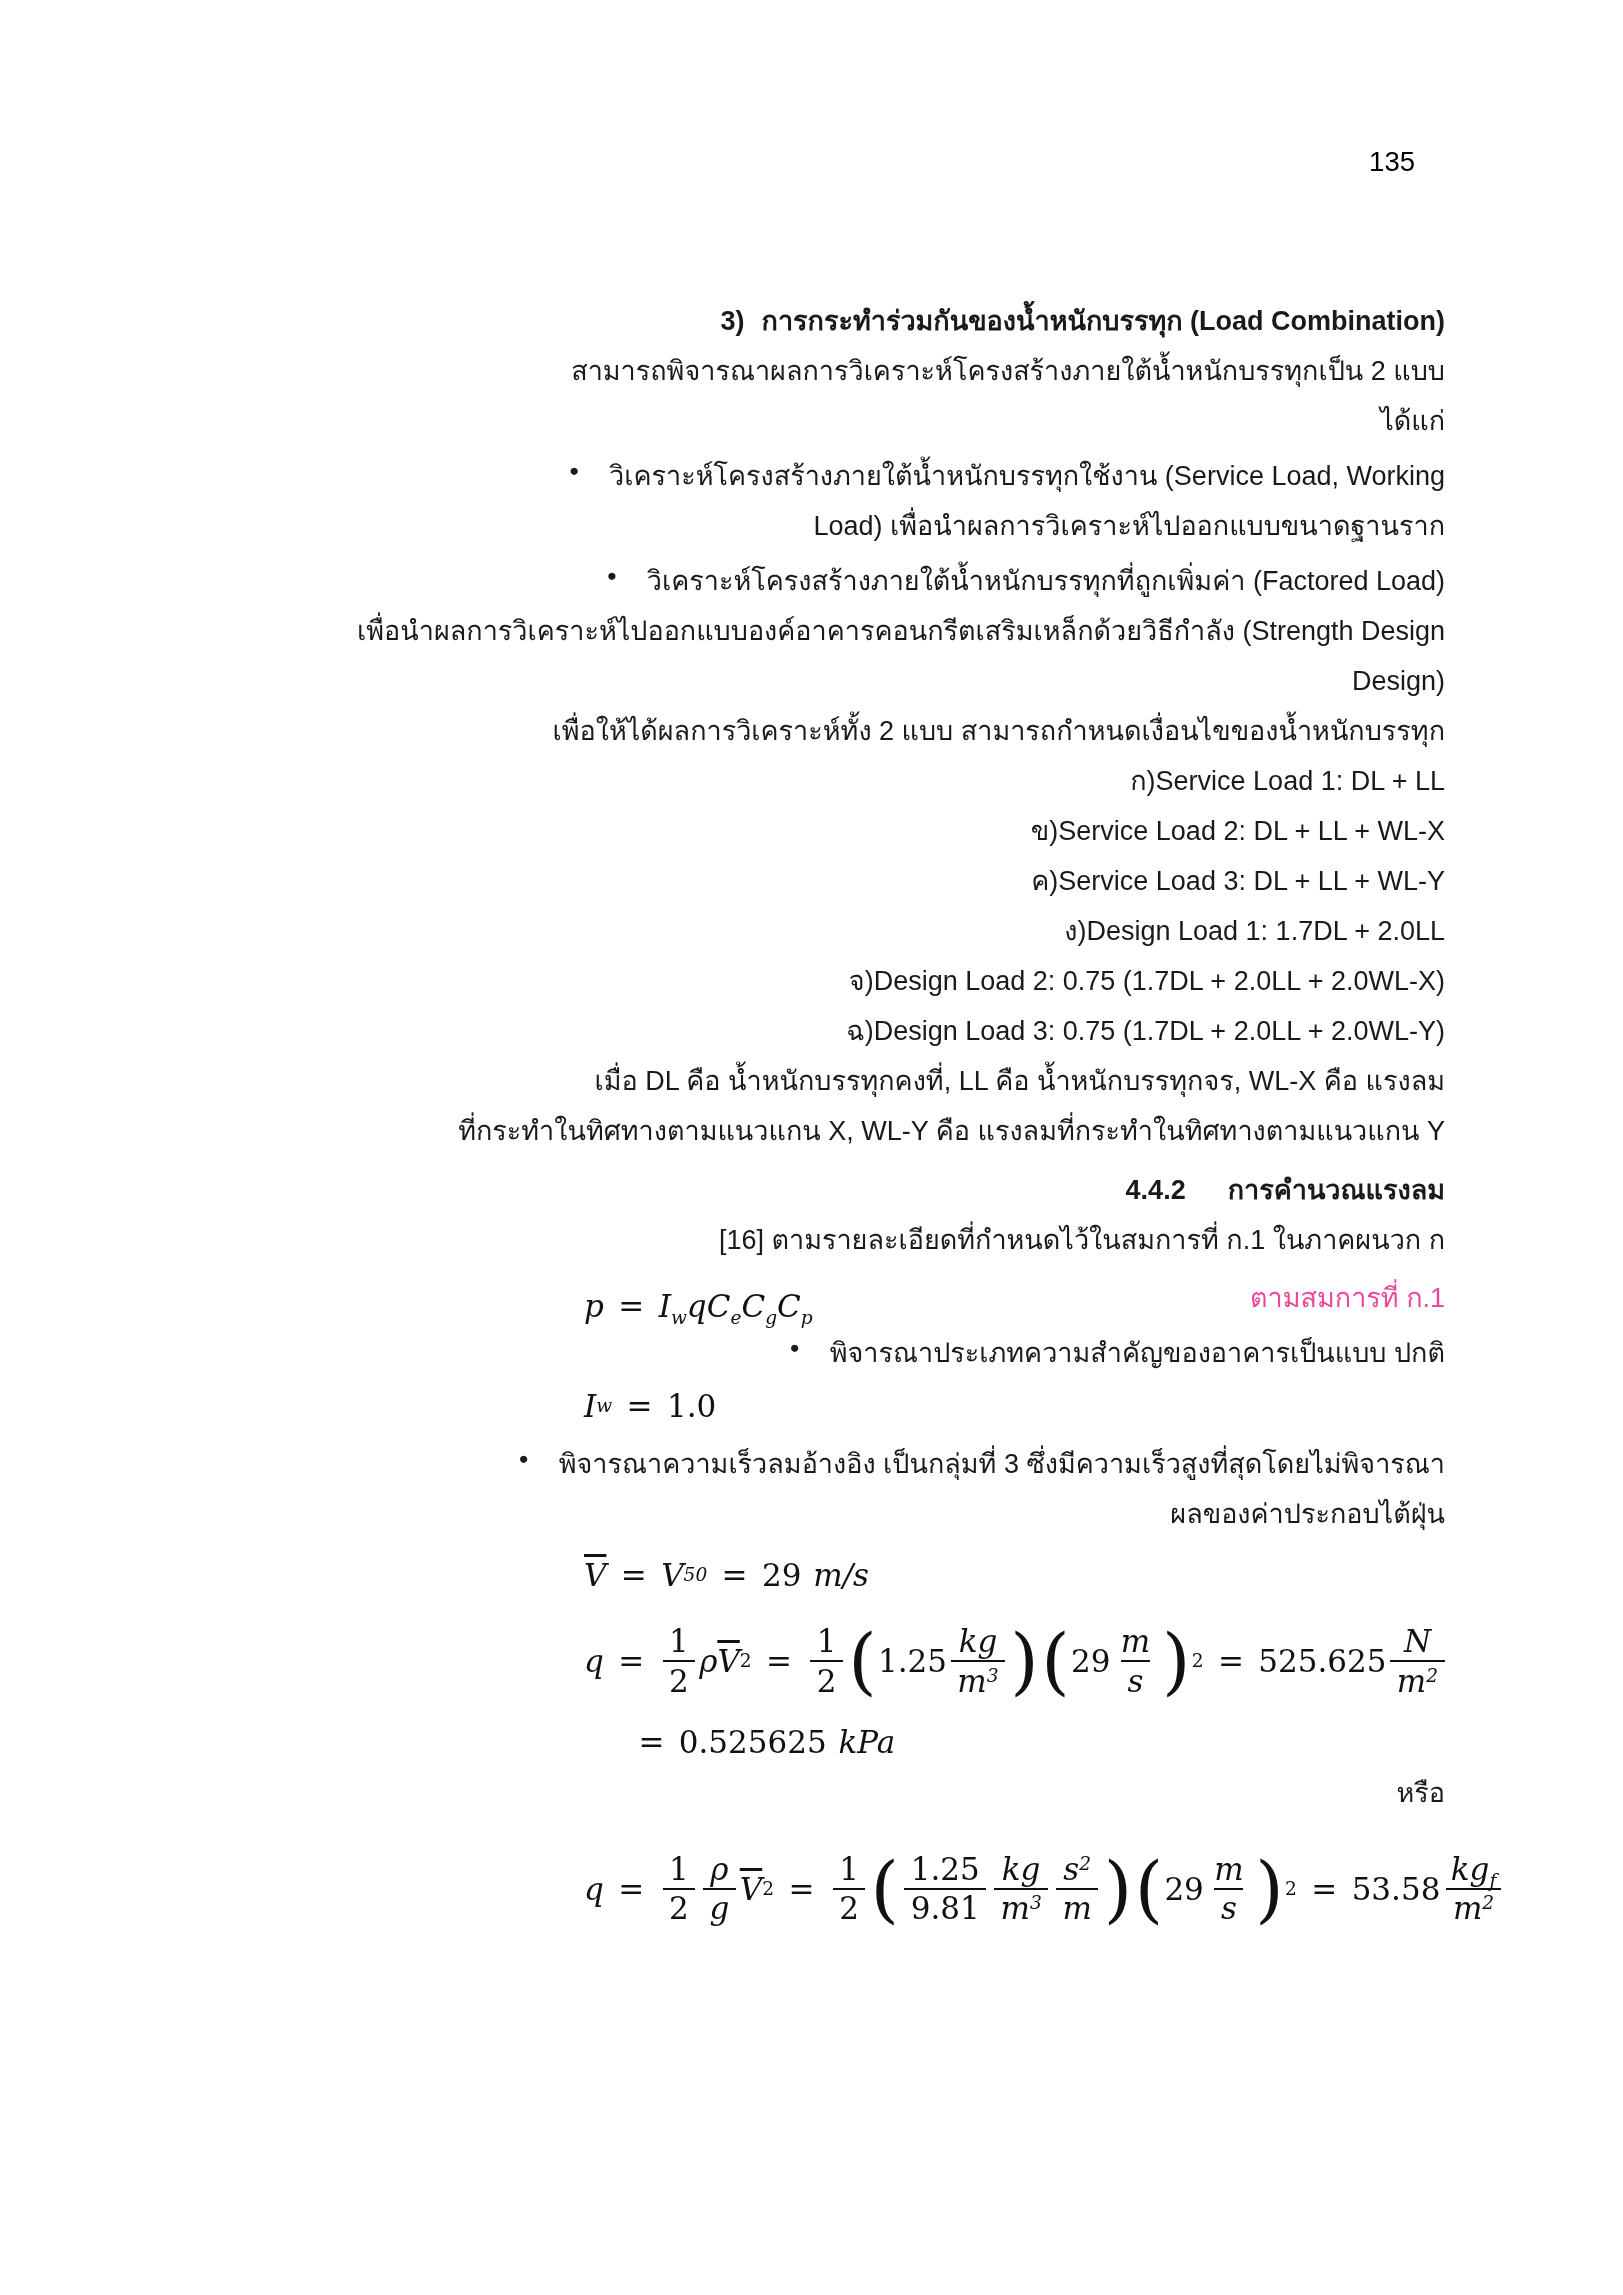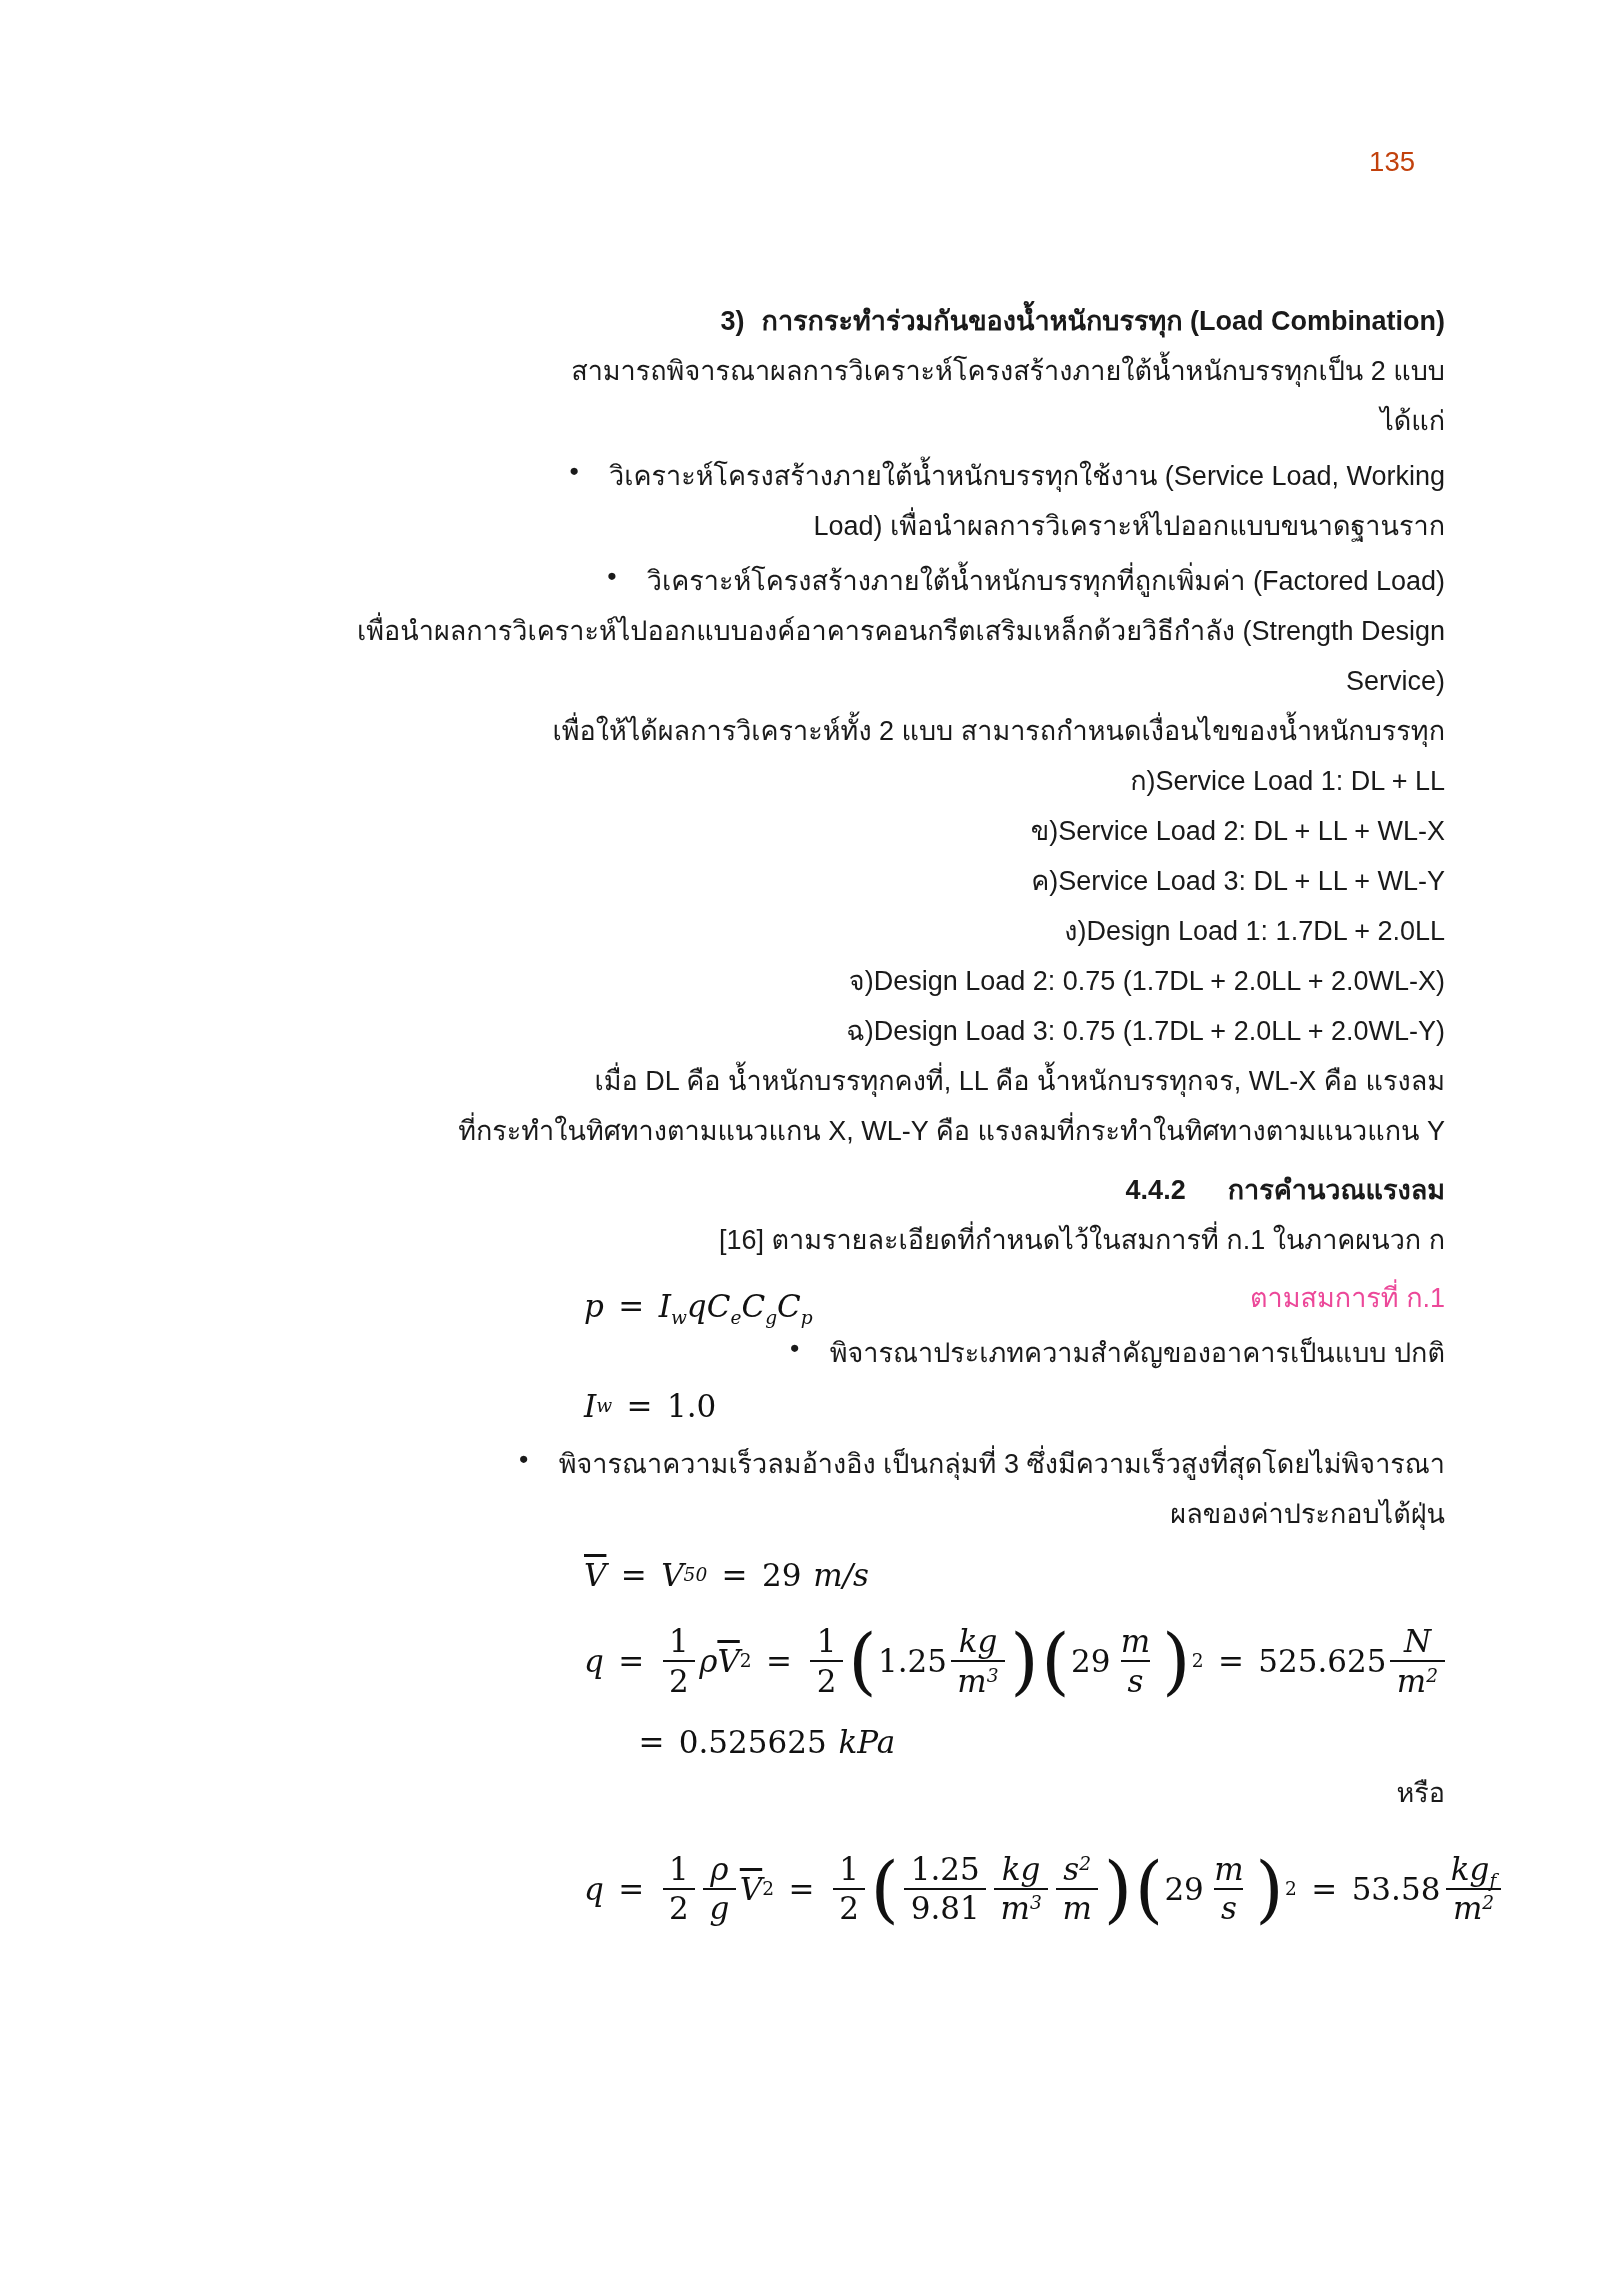--- a/index.html
+++ b/index.html
@@ -6,21 +6,21 @@
   .page{
     position:relative;
     width:1624px;height:2295px;
     background:#ffffff;
     overflow:hidden;
     font-family:"Liberation Sans",sans-serif;
     color:#1a1a1a;
   }
   .pagenum{
     position:absolute;top:148px;right:209px;
-    font-size:27.5px;line-height:1;color:#c2410c;
+    font-size:27.5px;line-height:1;color:#000000;
   }
   .content{
     position:absolute;left:293px;top:296px;width:1152px;
     font-size:27px;line-height:50px;
   }
   .line{white-space:nowrap;text-align:right;}
   .bold{font-weight:bold;}
   .indent-h3{padding-left:193px;}
   .h3-num{margin-right:17px;}
   .indent-para{padding-left:252px;}
@@ -77,21 +77,21 @@
 
     <div class="line bullet-row">
       <span class="dot">●</span><span>วิเคราะห์โครงสร้างภายใต้น้ำหนักบรรทุกใช้งาน (Service Load, Working</span>
     </div>
     <div class="line">Load) เพื่อนำผลการวิเคราะห์ไปออกแบบขนาดฐานราก</div>
 
     <div class="line bullet-row">
       <span class="dot">●</span><span>วิเคราะห์โครงสร้างภายใต้น้ำหนักบรรทุกที่ถูกเพิ่มค่า (Factored Load)</span>
     </div>
     <div class="line">เพื่อนำผลการวิเคราะห์ไปออกแบบองค์อาคารคอนกรีตเสริมเหล็กด้วยวิธีกำลัง (Strength Design</div>
-    <div class="line">Service)</div>
+    <div class="line">Design)</div>
 
     <div class="line indent-para">เพื่อให้ได้ผลการวิเคราะห์ทั้ง 2 แบบ สามารถกำหนดเงื่อนไขของน้ำหนักบรรทุก</div>
 
     <div class="line case-row">
       <span class="case-label">ก)</span><span>Service Load 1: DL + LL</span>
     </div>
     <div class="line case-row">
       <span class="case-label">ข)</span><span>Service Load 2: DL + LL + WL-X</span>
     </div>
     <div class="line case-row">

